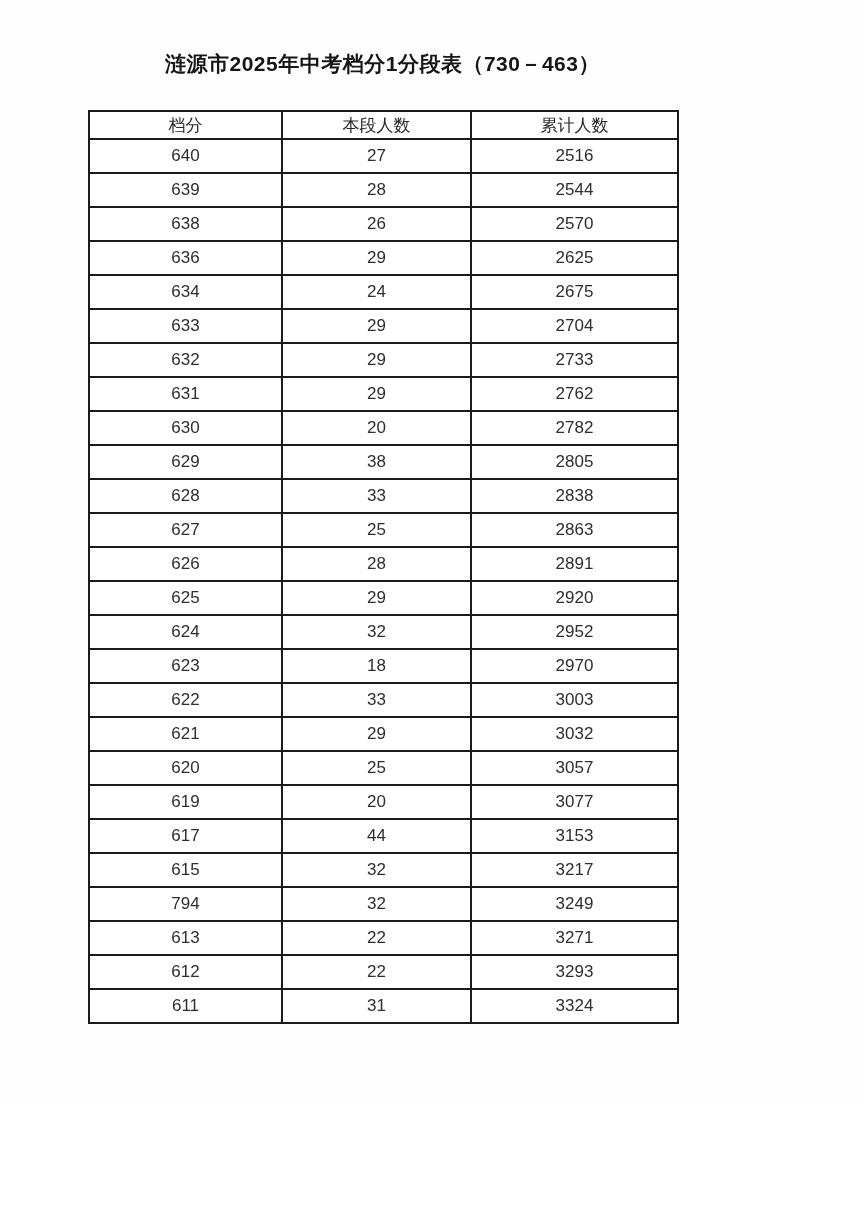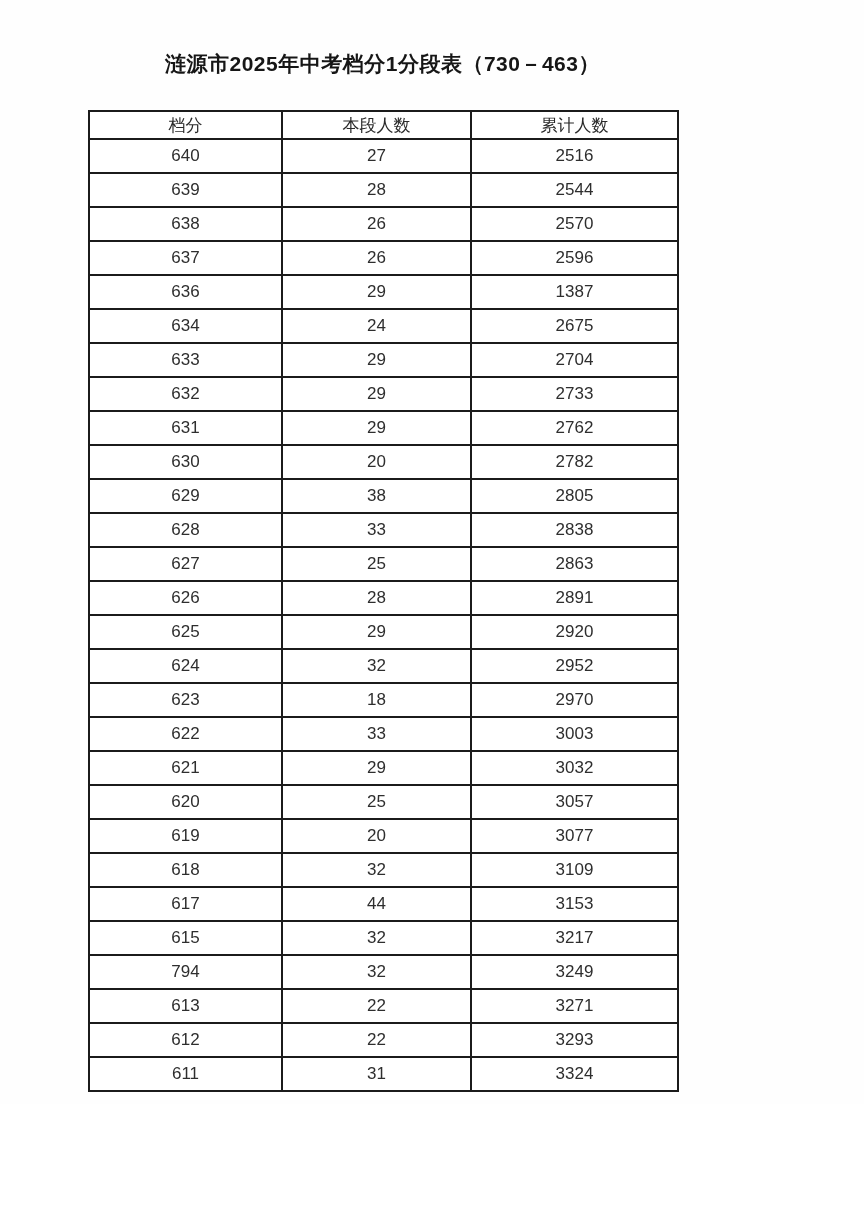--- a/index.html
+++ b/index.html
@@ -93,28 +93,23 @@
           <td>639</td>
           <td>28</td>
           <td>2544</td>
         </tr>
         <tr>
           <td>638</td>
           <td>26</td>
           <td>2570</td>
         </tr>
         <tr>
-          <td>637</td>
-          <td>26</td>
-          <td>2596</td>
-        </tr>
-        <tr>
           <td>636</td>
           <td>29</td>
-          <td>1387</td>
+          <td>2625</td>
         </tr>
         <tr>
           <td>634</td>
           <td>24</td>
           <td>2675</td>
         </tr>
         <tr>
           <td>633</td>
           <td>29</td>
           <td>2704</td>
@@ -181,25 +176,20 @@
         </tr>
         <tr>
           <td>620</td>
           <td>25</td>
           <td>3057</td>
         </tr>
         <tr>
           <td>619</td>
           <td>20</td>
           <td>3077</td>
-        </tr>
-        <tr>
-          <td>618</td>
-          <td>32</td>
-          <td>3109</td>
         </tr>
         <tr>
           <td>617</td>
           <td>44</td>
           <td>3153</td>
         </tr>
         <tr>
           <td>615</td>
           <td>32</td>
           <td>3217</td>

